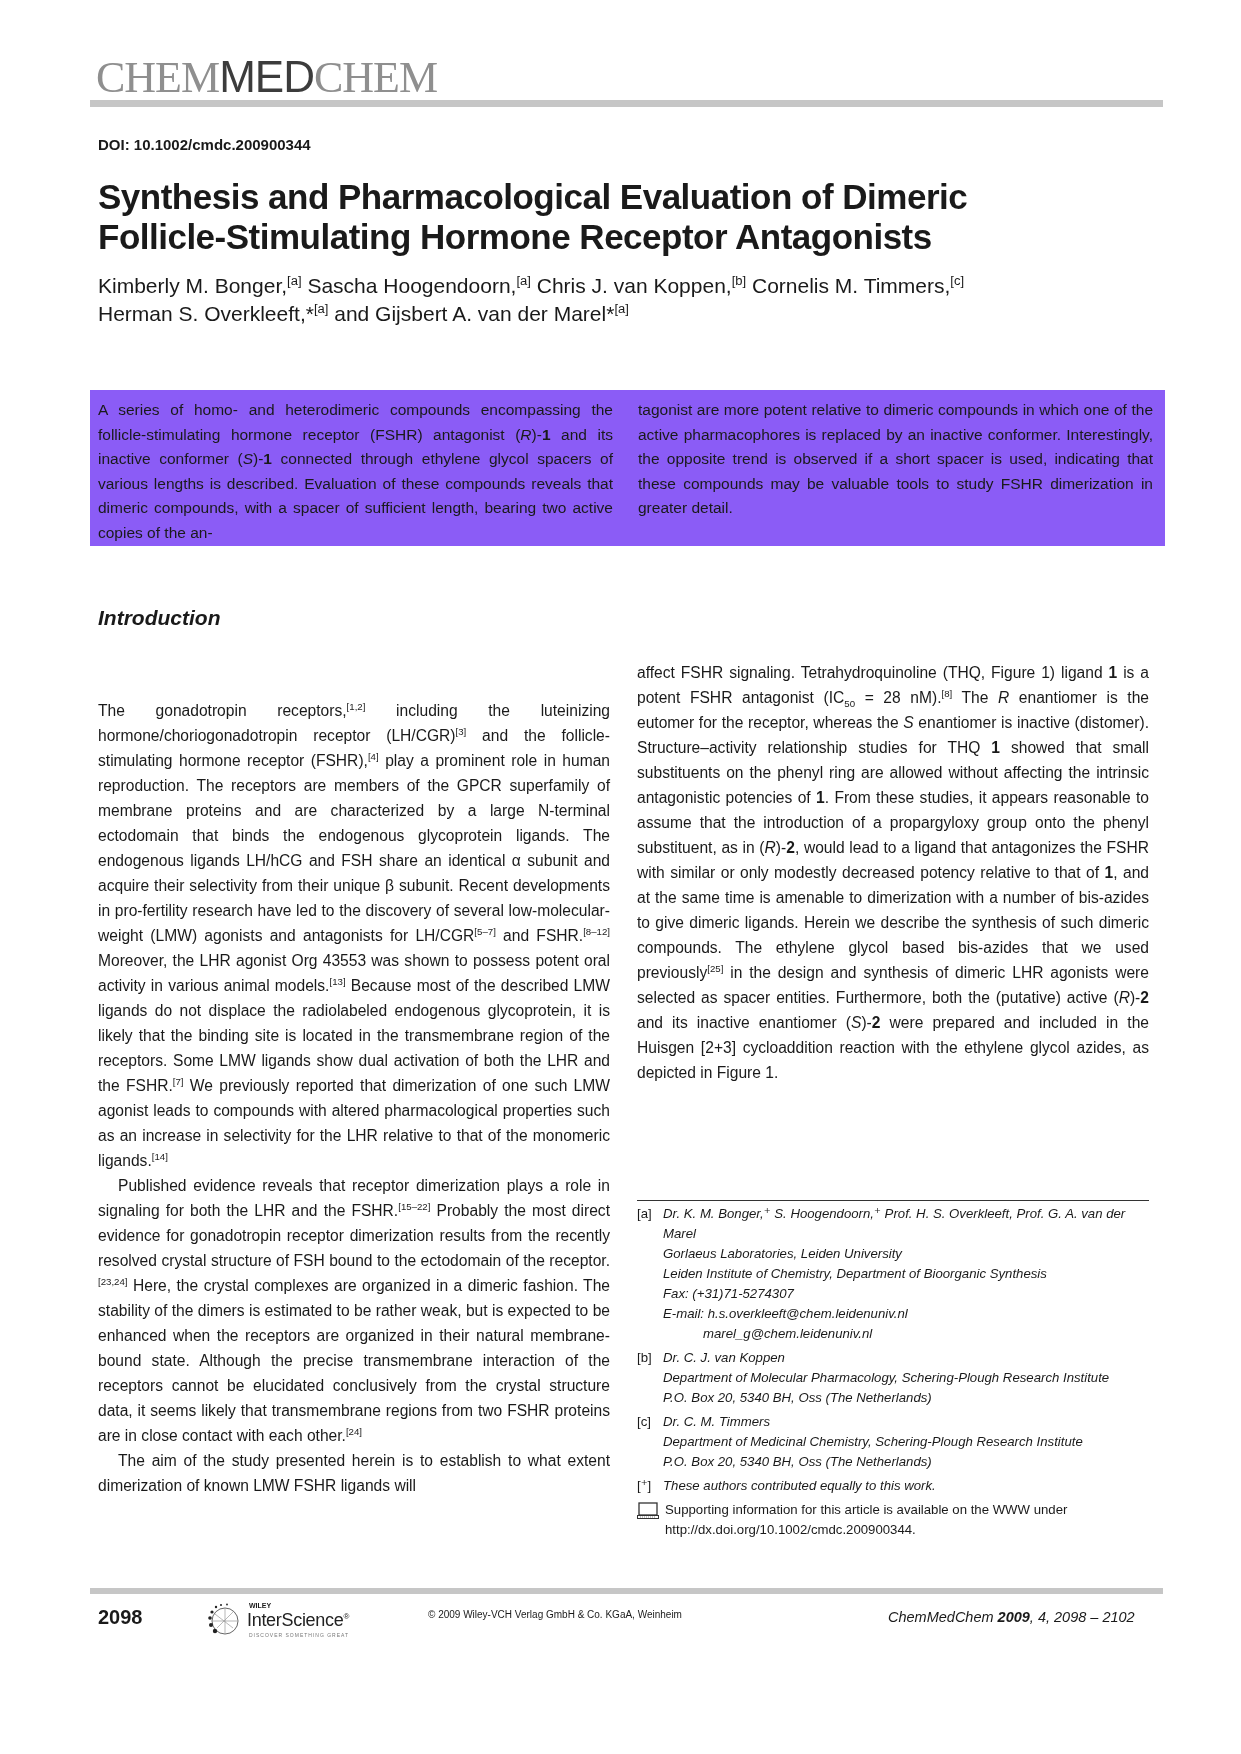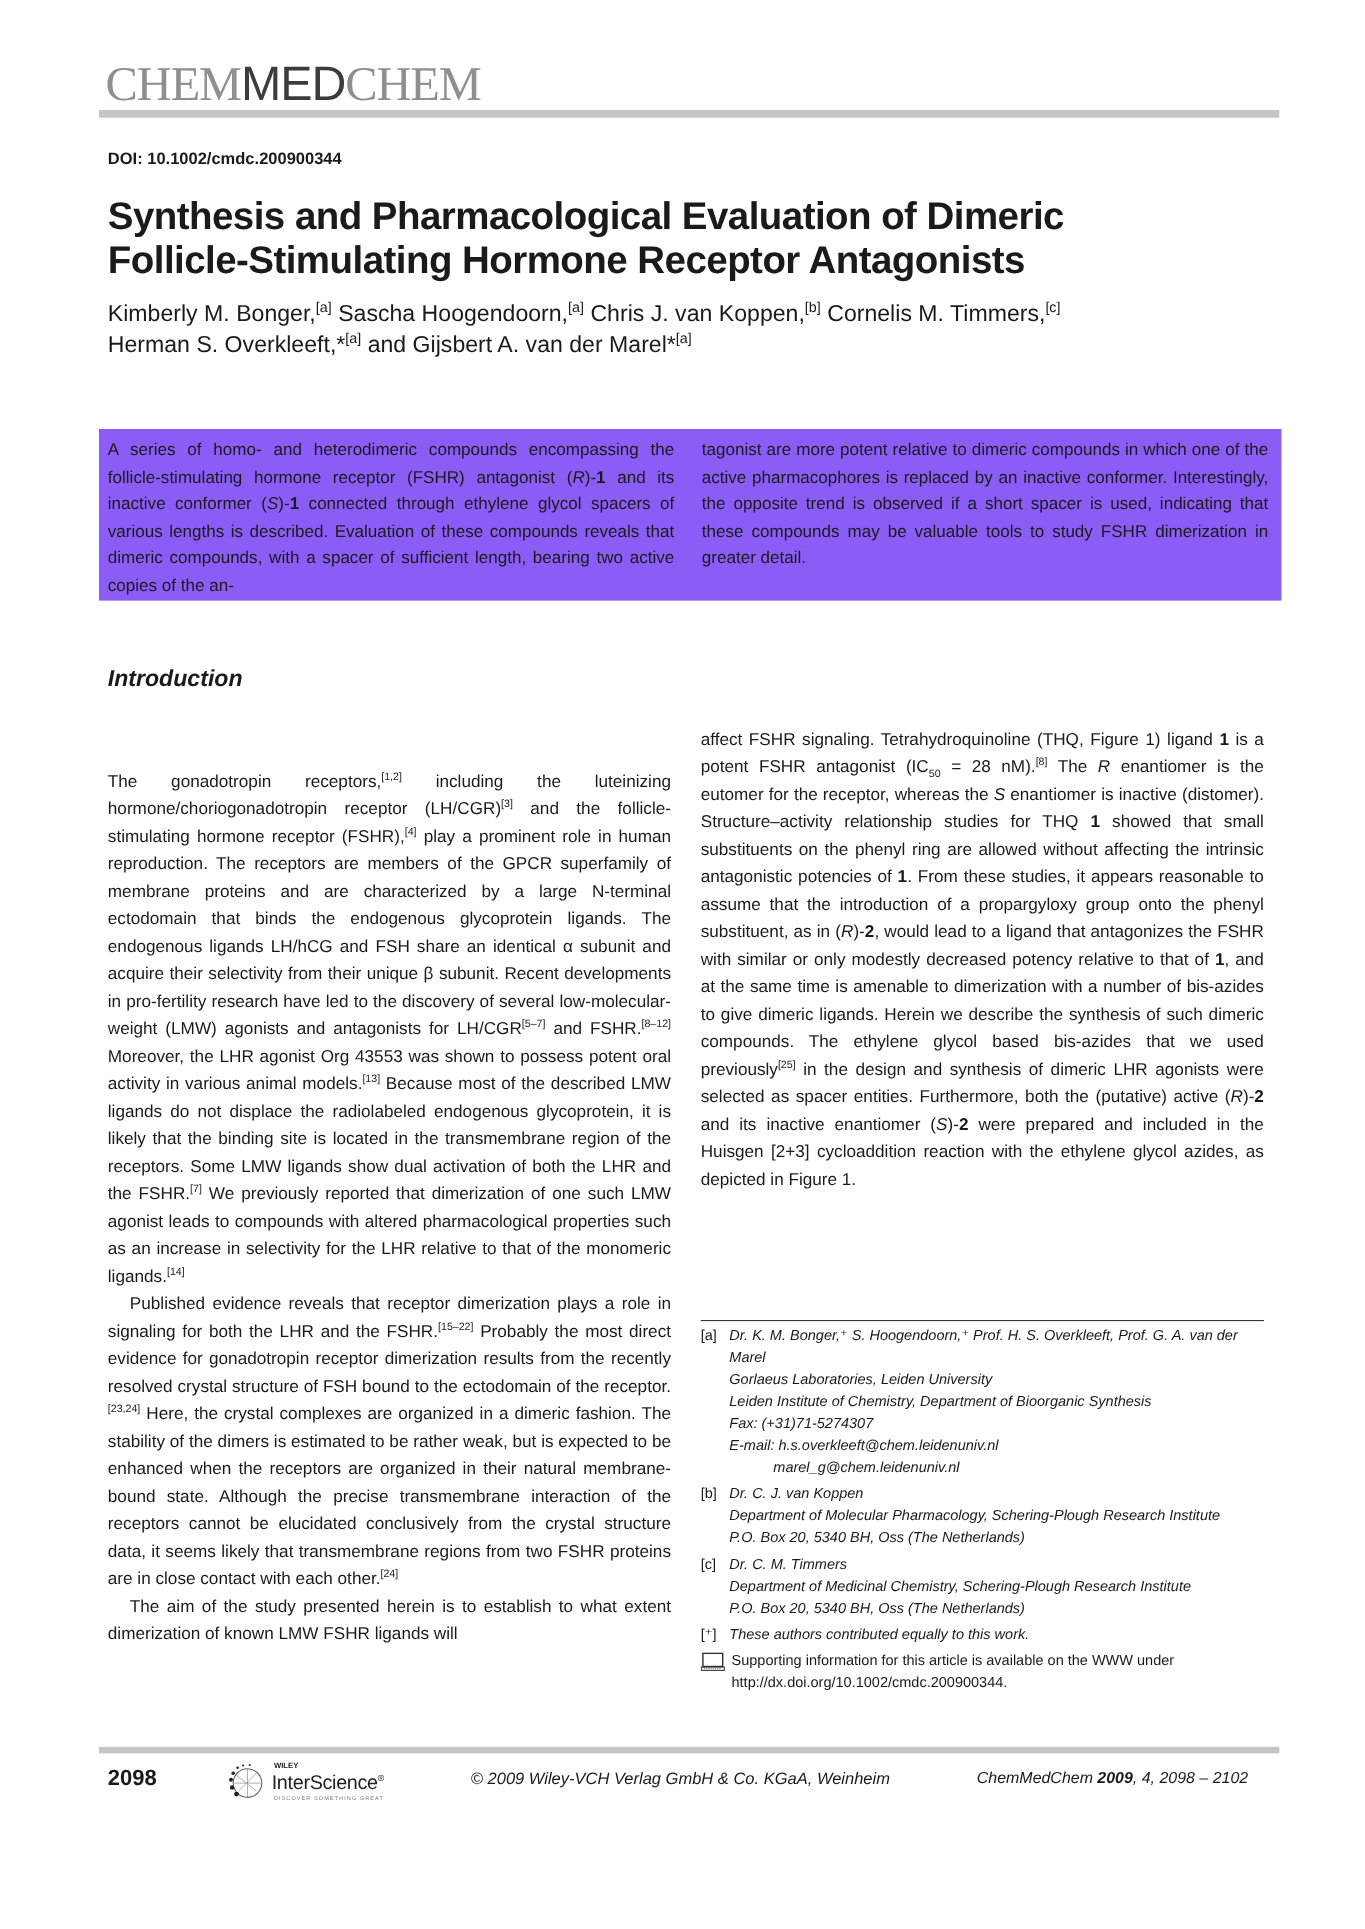--- a/index.html
+++ b/index.html
@@ -32,21 +32,21 @@
   .fn-body .ind{padding-left:40px;}
   .si{display:flex;align-items:flex-start;margin-top:2px;}
   .si-icon{width:22px;height:18px;flex:none;margin-right:6px;margin-top:2px;}
   .si-text{font-style:normal;}
   .bottom-rule{left:90px;top:1588px;width:1073px;height:6px;background:#c6c6c6;}
   .page-number{left:98px;top:1606px;font-size:20px;font-weight:bold;}
   .publisher-logo{left:205px;top:1602px;width:170px;height:36px;}
   .publisher-logo .ls-name{position:absolute;left:42px;top:8px;font-size:18px;font-weight:normal;color:#222;letter-spacing:-0.3px;}
   .publisher-logo .ls-top{position:absolute;left:44px;top:0px;font-size:7px;font-weight:bold;}
   .publisher-logo .ls-tag{position:absolute;left:44px;top:30px;font-size:5px;letter-spacing:1px;color:#777;}
-  .copyright{left:428px;top:1609px;font-size:15px;font-style:italic;}
+  .copyright{left:428px;top:1609px;font-size:10px;}
   .citation{left:888px;top:1609px;font-size:14.5px;font-style:italic;}
   b{font-weight:bold;}
 </style>
 </head>
 <body>
 
 <div class="abs journal-logo"><span class="light">CHEM</span><span class="dark">MED</span><span class="light">CHEM</span></div>
 <div class="abs top-rule"></div>
 <div class="abs doi">DOI: 10.1002/cmdc.200900344</div>
 

